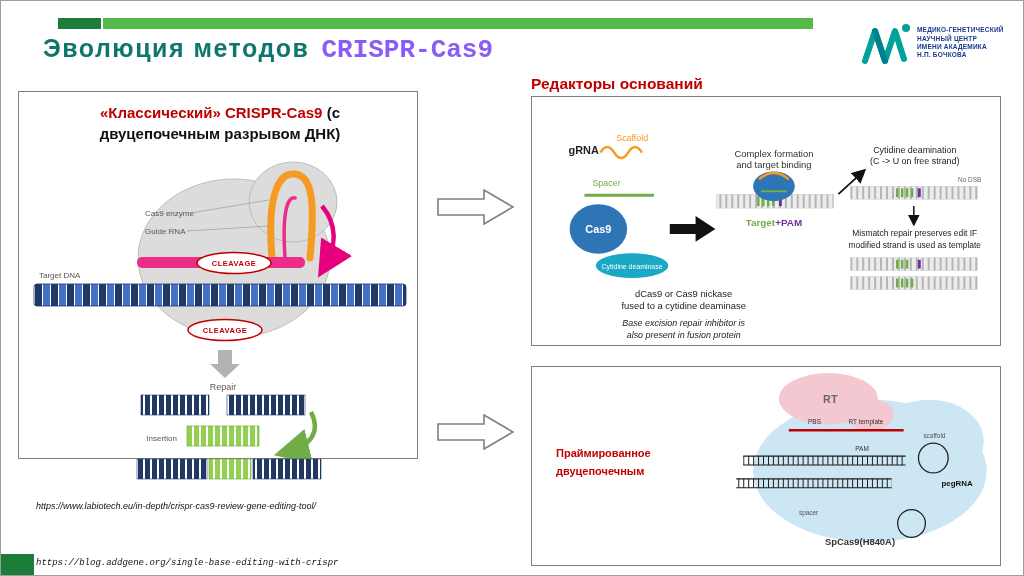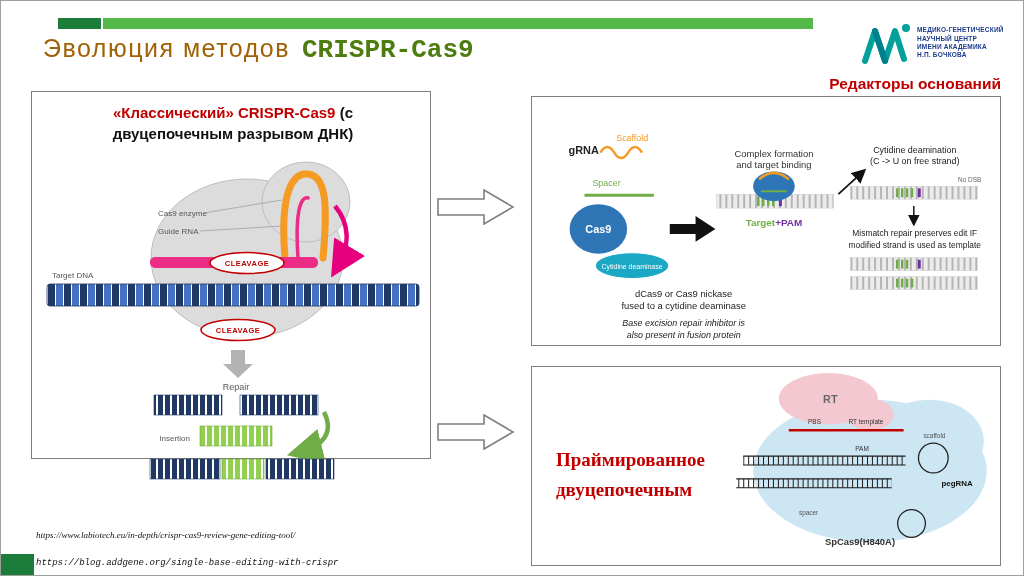--- a/index.html
+++ b/index.html
@@ -6,55 +6,55 @@
   body { background:#e9e9e9; font-family:"Liberation Sans", sans-serif; }
   .slide { position:relative; width:1024px; height:576px; background:#fff;
            border:1px solid #9e9e9e; overflow:hidden; }
 
   
   .bar-dark  { position:absolute; left:57px;  top:17px; width:43px;  height:11px; background:#1c7c3a; }
   .bar-light { position:absolute; left:102px; top:17px; width:710px; height:11px; background:#54b948; }
 
   
   .title { position:absolute; left:42px; top:33px; white-space:nowrap; }
-  .title .t-ru { font-weight:normal; font-size:25px; color:#a16207; letter-spacing:1.5px; }
+  .title .t-ru { font-weight:bold; font-size:25px; color:#0f766e; letter-spacing:1.5px; }
   .title .t-en { font-family:"Liberation Mono", monospace; font-weight:bold; font-size:26px;
-                 color:#4d7c0f; margin-left:12px; }
+                 color:#8b5cf6; margin-left:12px; }
 
   
   .logo { position:absolute; right:12px; top:20px; display:flex; align-items:center; gap:5px; }
   .logo-text { width:94px; font-size:6.5px; font-weight:bold; color:#1b3a8c;
                line-height:1.3; letter-spacing:.2px; }
 
   
   .panel { position:absolute; background:#fff; border:1px solid #7f7f7f; }
-  .classic-panel { left:30px;  top:90px;  width:400px; height:368px; }
+  .classic-panel { left:17px;  top:90px;  width:400px; height:368px; }
   .be-panel      { left:530px; top:95px;  width:470px; height:250px; }
   .pe-panel      { left:530px; top:365px; width:470px; height:200px; }
 
   .classic-title { position:absolute; left:70px; top:10px; width:262px; text-align:center;
                    font-size:15px; font-weight:bold; line-height:1.4; color:#111; }
   .classic-title .red { color:#c00000; }
   .classic-svg { position:absolute; left:0; top:62px; width:400px; height:350px; }
 
-  .be-heading { position:absolute; left:530px; top:74px; width:470px; text-align:right;
+  .be-heading { position:absolute; left:530px; top:74px; width:470px; text-align:left;
                 font-size:15.5px; font-weight:bold; color:#c00000; }
   .fill-svg { position:absolute; left:0; top:0; width:100%; height:100%; }
 
-  .pe-heading { position:absolute; left:24px; top:78px; font-size:19px; font-weight:bold;
-                color:#c00000; line-height:1.6;font-family:Liberation Serif, serif; }
+  .pe-heading { position:absolute; left:24px; top:78px; font-size:11px; font-weight:bold;
+                color:#c00000; line-height:1.6; }
 
   
   .flow-arrow { position:absolute; width:78px; height:36px; }
   .arrow-top    { left:436px; top:188px; }
   .arrow-bottom { left:436px; top:413px; }
 
   
   .source { position:absolute; left:35px; font-size:9px; font-style:italic; color:#111; }
-  .source-1 { top:529px;font-family:Liberation Serif, serif; }
+  .source-1 { top:500px; }
   .source-2 { top:557px;font-family:Liberation Mono, monospace; }
   .corner-green { position:absolute; left:0; top:553px; width:33px; height:23px; background:#1c7c3a; }
 
   svg text { font-family:"Liberation Sans", sans-serif; }
 </style>
 </head>
 <body>
 
 <div class="slide">
 

